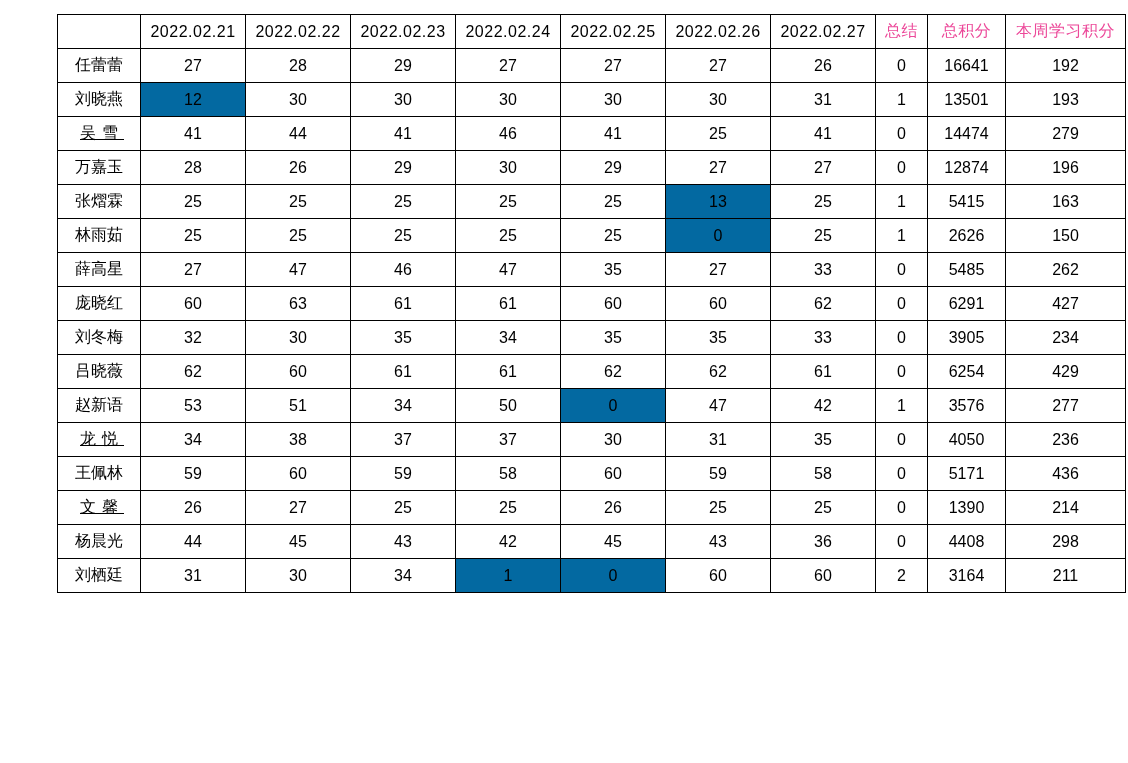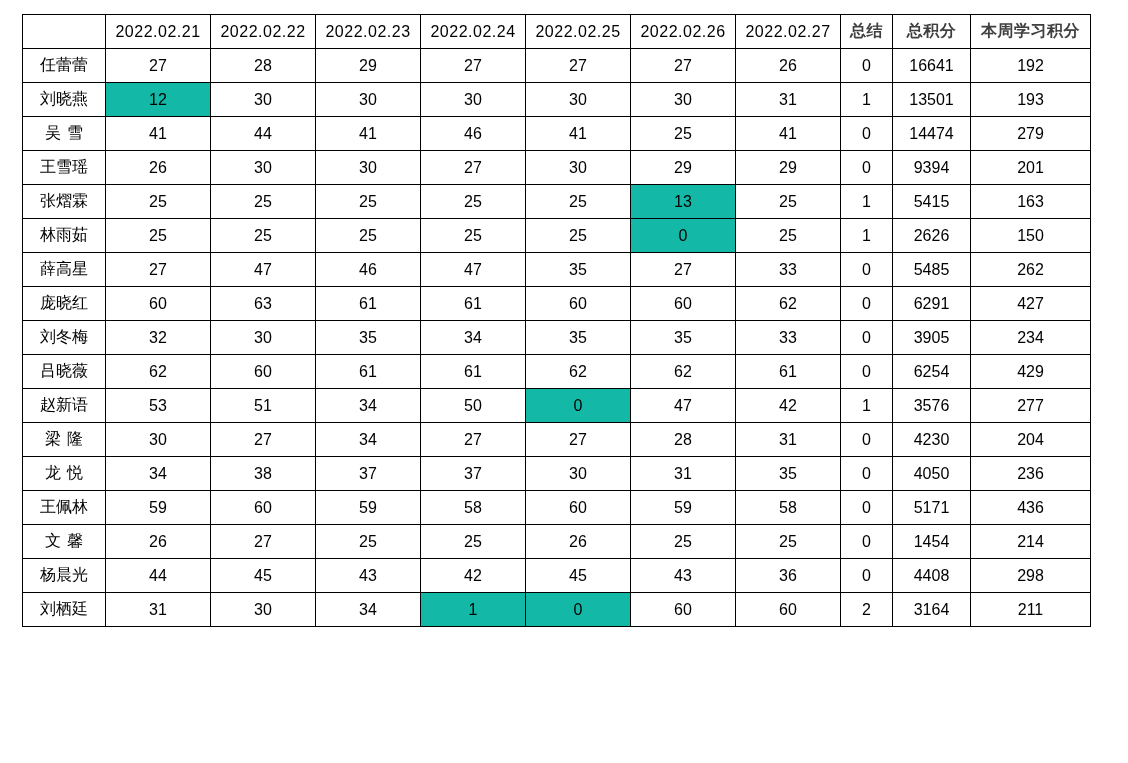--- a/index.html
+++ b/index.html
@@ -13,20 +13,21 @@
     font-family: "Liberation Sans", sans-serif;
   }
   #sheet {
     padding: 14px 12px 0 22px;
     box-sizing: border-box;
   }
   table.grid {
     border-collapse: collapse;
     table-layout: fixed;
     width: 860px;
+    margin-left: 35px;
   }
   table.grid td, table.grid th {
     border: 1px solid #000000;
     height: 33px;
     text-align: center;
     vertical-align: middle;
     font-weight: normal;
     font-size: 16px;
     color: #000000;
     padding: 0;
@@ -42,37 +43,38 @@
 
   
   tr.head td {
     font-size: 16px;
     letter-spacing: 0.5px;
   }
   tr.head td.corner {
     border: 1px solid #000000;
   }
   tr.head td.red-head {
-    color: #404040;
-    font-weight: bold;
+    color: #ec4899;
+    font-weight: normal;
   }
   
   td.name {
     font-size: 16px;
     letter-spacing: 0px;
   }
   td.name.spaced {
     letter-spacing: 6px;
     text-indent: 6px;
+    text-decoration: underline;
   }
   
   td.day { font-size: 16px; }
   
   td.hl {
-    background: #14b8a6;
+    background: #0369a1;
     color: #ffffff;
     font-size: 13px;
   }
   
   td.sum, td.total, td.week {
     color: #ff0000;
     font-weight: bold;
     font-size: 16px;
   }
 </style>
@@ -142,31 +144,31 @@
           <td class="day">41</td>
           <td class="day">46</td>
           <td class="day">41</td>
           <td class="day">25</td>
           <td class="day">41</td>
           <td class="sum">0</td>
           <td class="total">14474</td>
           <td class="week">279</td>
         </tr>
         <tr>
-          <td class="name">王雪瑶</td>
+          <td class="name">万嘉玉</td>
+          <td class="day">28</td>
           <td class="day">26</td>
-          <td class="day">30</td>
-          <td class="day">30</td>
-          <td class="day">27</td>
-          <td class="day">30</td>
           <td class="day">29</td>
+          <td class="day">30</td>
           <td class="day">29</td>
-          <td class="sum">0</td>
-          <td class="total">9394</td>
-          <td class="week">201</td>
+          <td class="day">27</td>
+          <td class="day">27</td>
+          <td class="sum">0</td>
+          <td class="total">12874</td>
+          <td class="week">196</td>
         </tr>
         <tr>
           <td class="name">张熠霖</td>
           <td class="day">25</td>
           <td class="day">25</td>
           <td class="day">25</td>
           <td class="day">25</td>
           <td class="day">25</td>
           <td class="day hl">13</td>
           <td class="day">25</td>
@@ -246,33 +248,20 @@
           <td class="day">34</td>
           <td class="day">50</td>
           <td class="day hl">0</td>
           <td class="day">47</td>
           <td class="day">42</td>
           <td class="sum">1</td>
           <td class="total">3576</td>
           <td class="week">277</td>
         </tr>
         <tr>
-          <td class="name spaced">梁隆</td>
-          <td class="day">30</td>
-          <td class="day">27</td>
-          <td class="day">34</td>
-          <td class="day">27</td>
-          <td class="day">27</td>
-          <td class="day">28</td>
-          <td class="day">31</td>
-          <td class="sum">0</td>
-          <td class="total">4230</td>
-          <td class="week">204</td>
-        </tr>
-        <tr>
           <td class="name spaced">龙悦</td>
           <td class="day">34</td>
           <td class="day">38</td>
           <td class="day">37</td>
           <td class="day">37</td>
           <td class="day">30</td>
           <td class="day">31</td>
           <td class="day">35</td>
           <td class="sum">0</td>
           <td class="total">4050</td>
@@ -294,21 +283,21 @@
         <tr>
           <td class="name spaced">文馨</td>
           <td class="day">26</td>
           <td class="day">27</td>
           <td class="day">25</td>
           <td class="day">25</td>
           <td class="day">26</td>
           <td class="day">25</td>
           <td class="day">25</td>
           <td class="sum">0</td>
-          <td class="total">1454</td>
+          <td class="total">1390</td>
           <td class="week">214</td>
         </tr>
         <tr>
           <td class="name">杨晨光</td>
           <td class="day">44</td>
           <td class="day">45</td>
           <td class="day">43</td>
           <td class="day">42</td>
           <td class="day">45</td>
           <td class="day">43</td>

